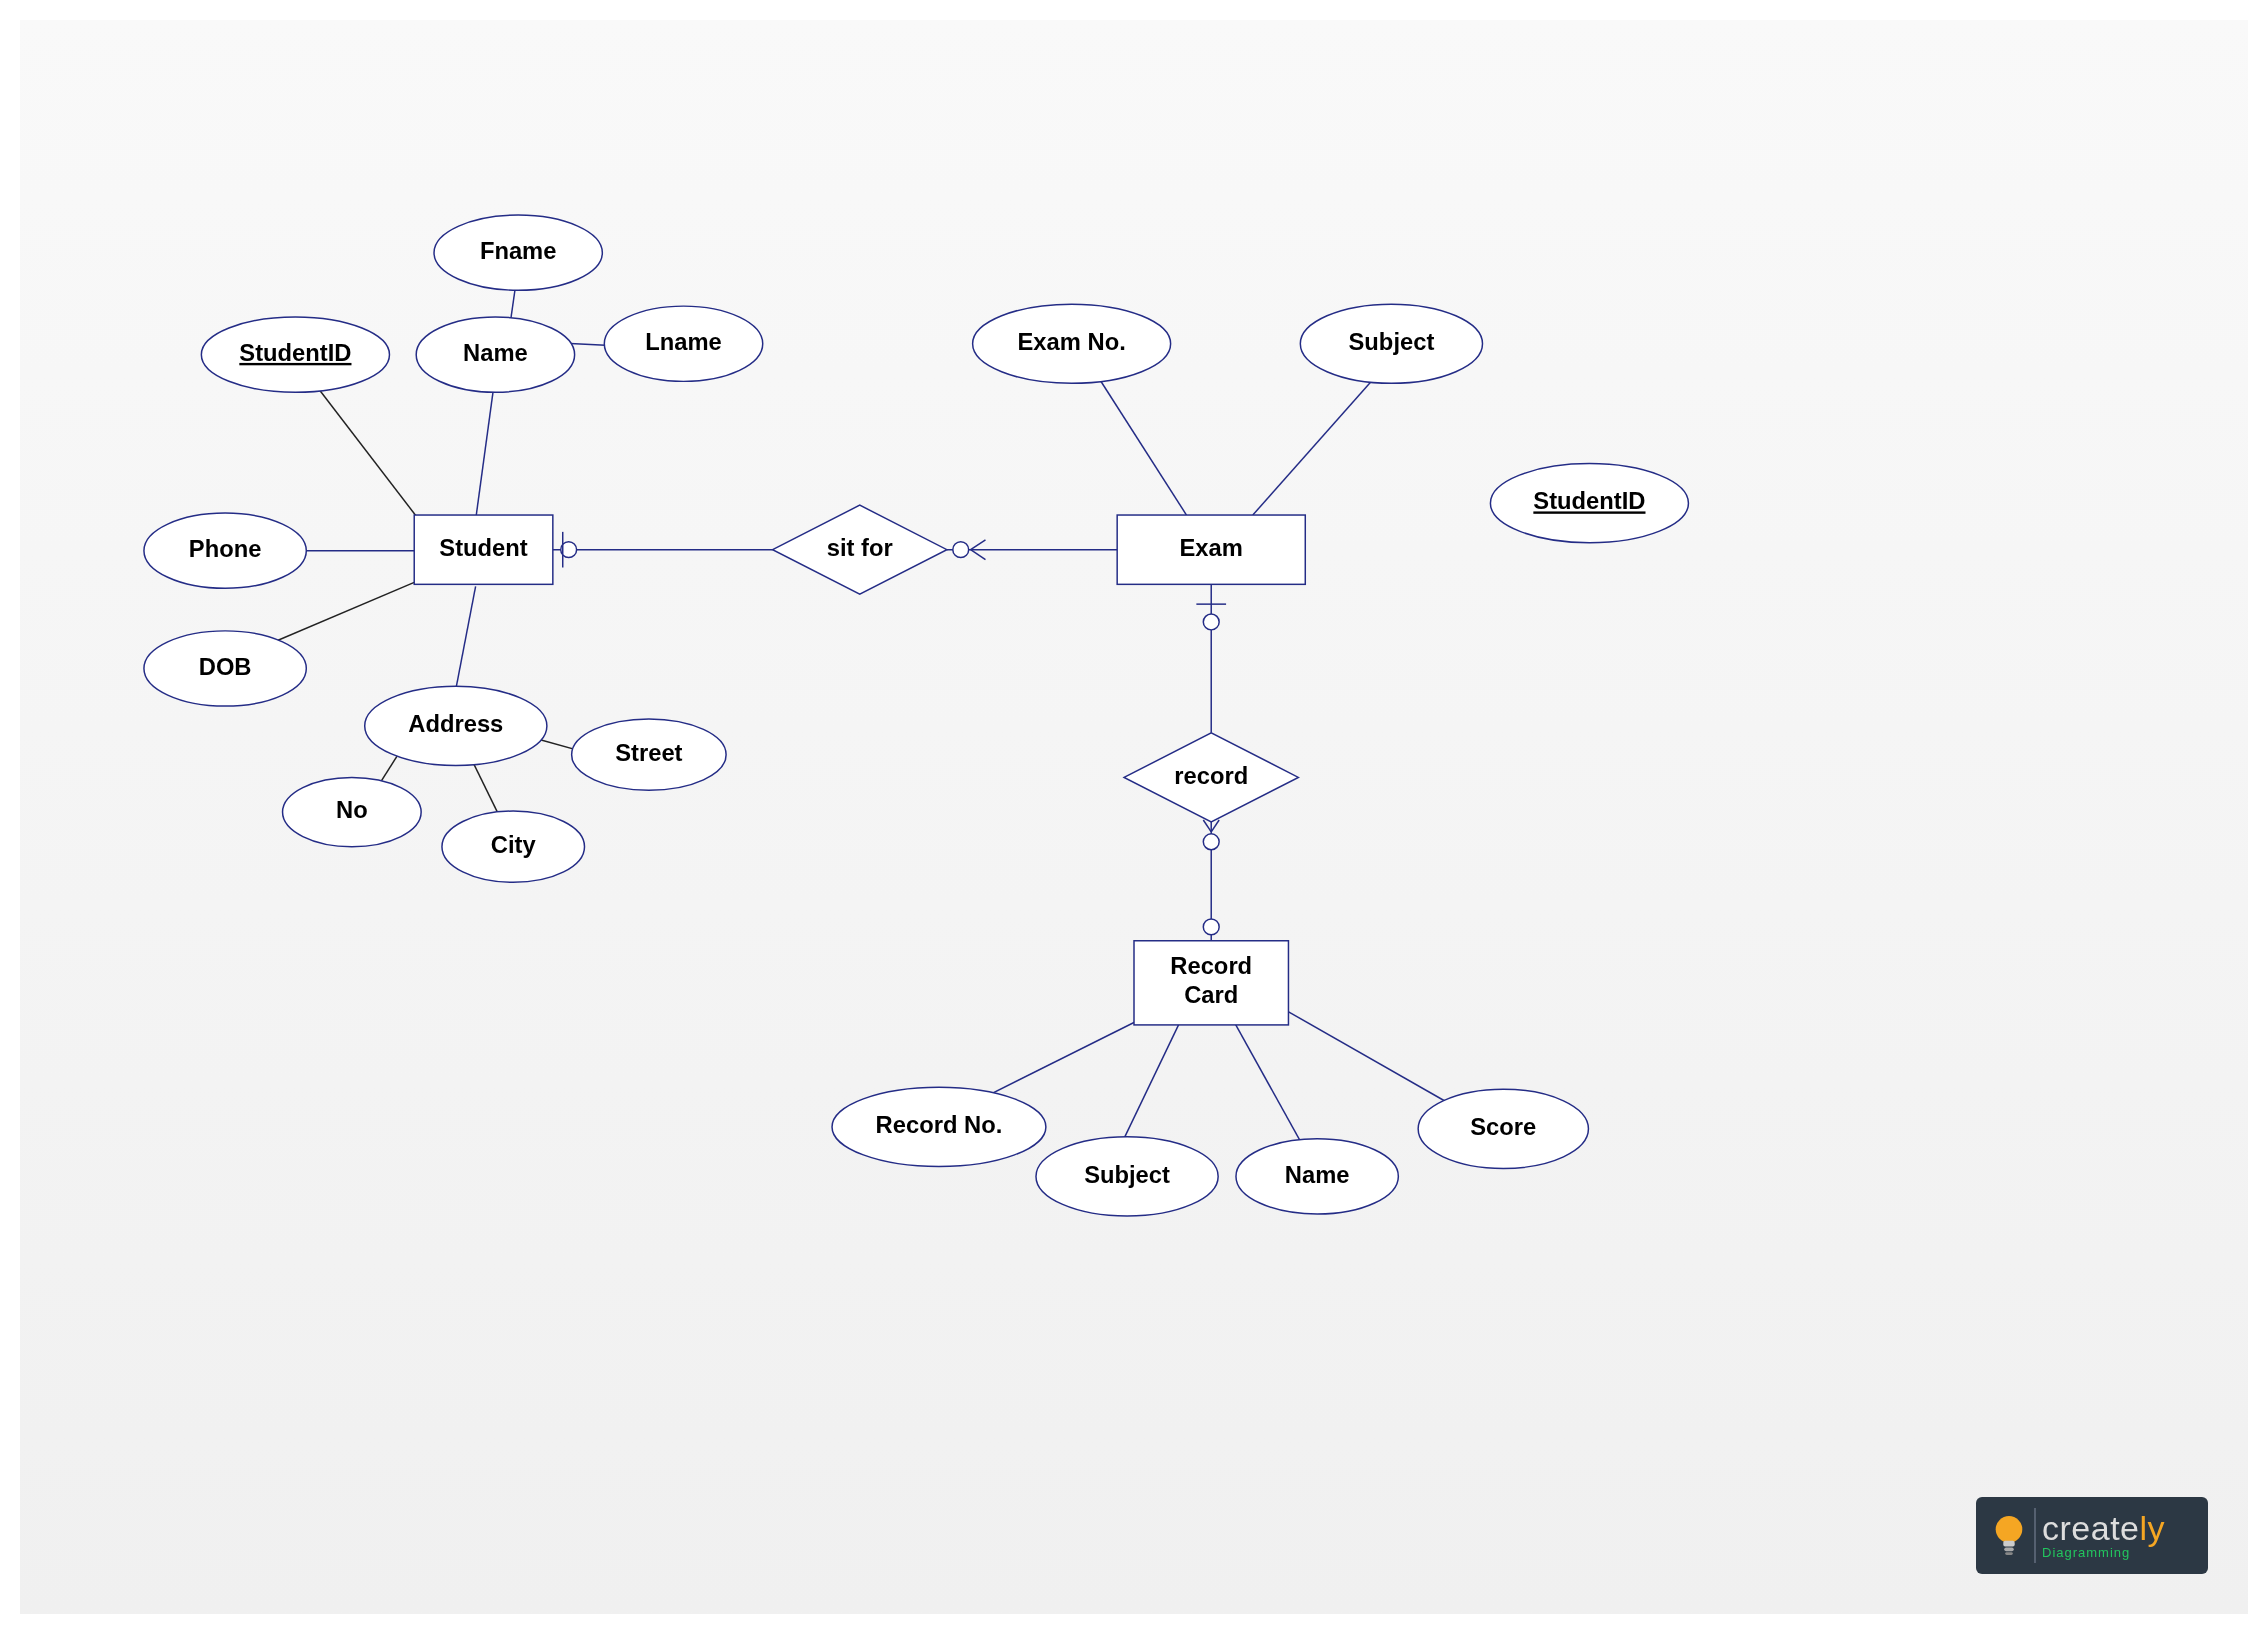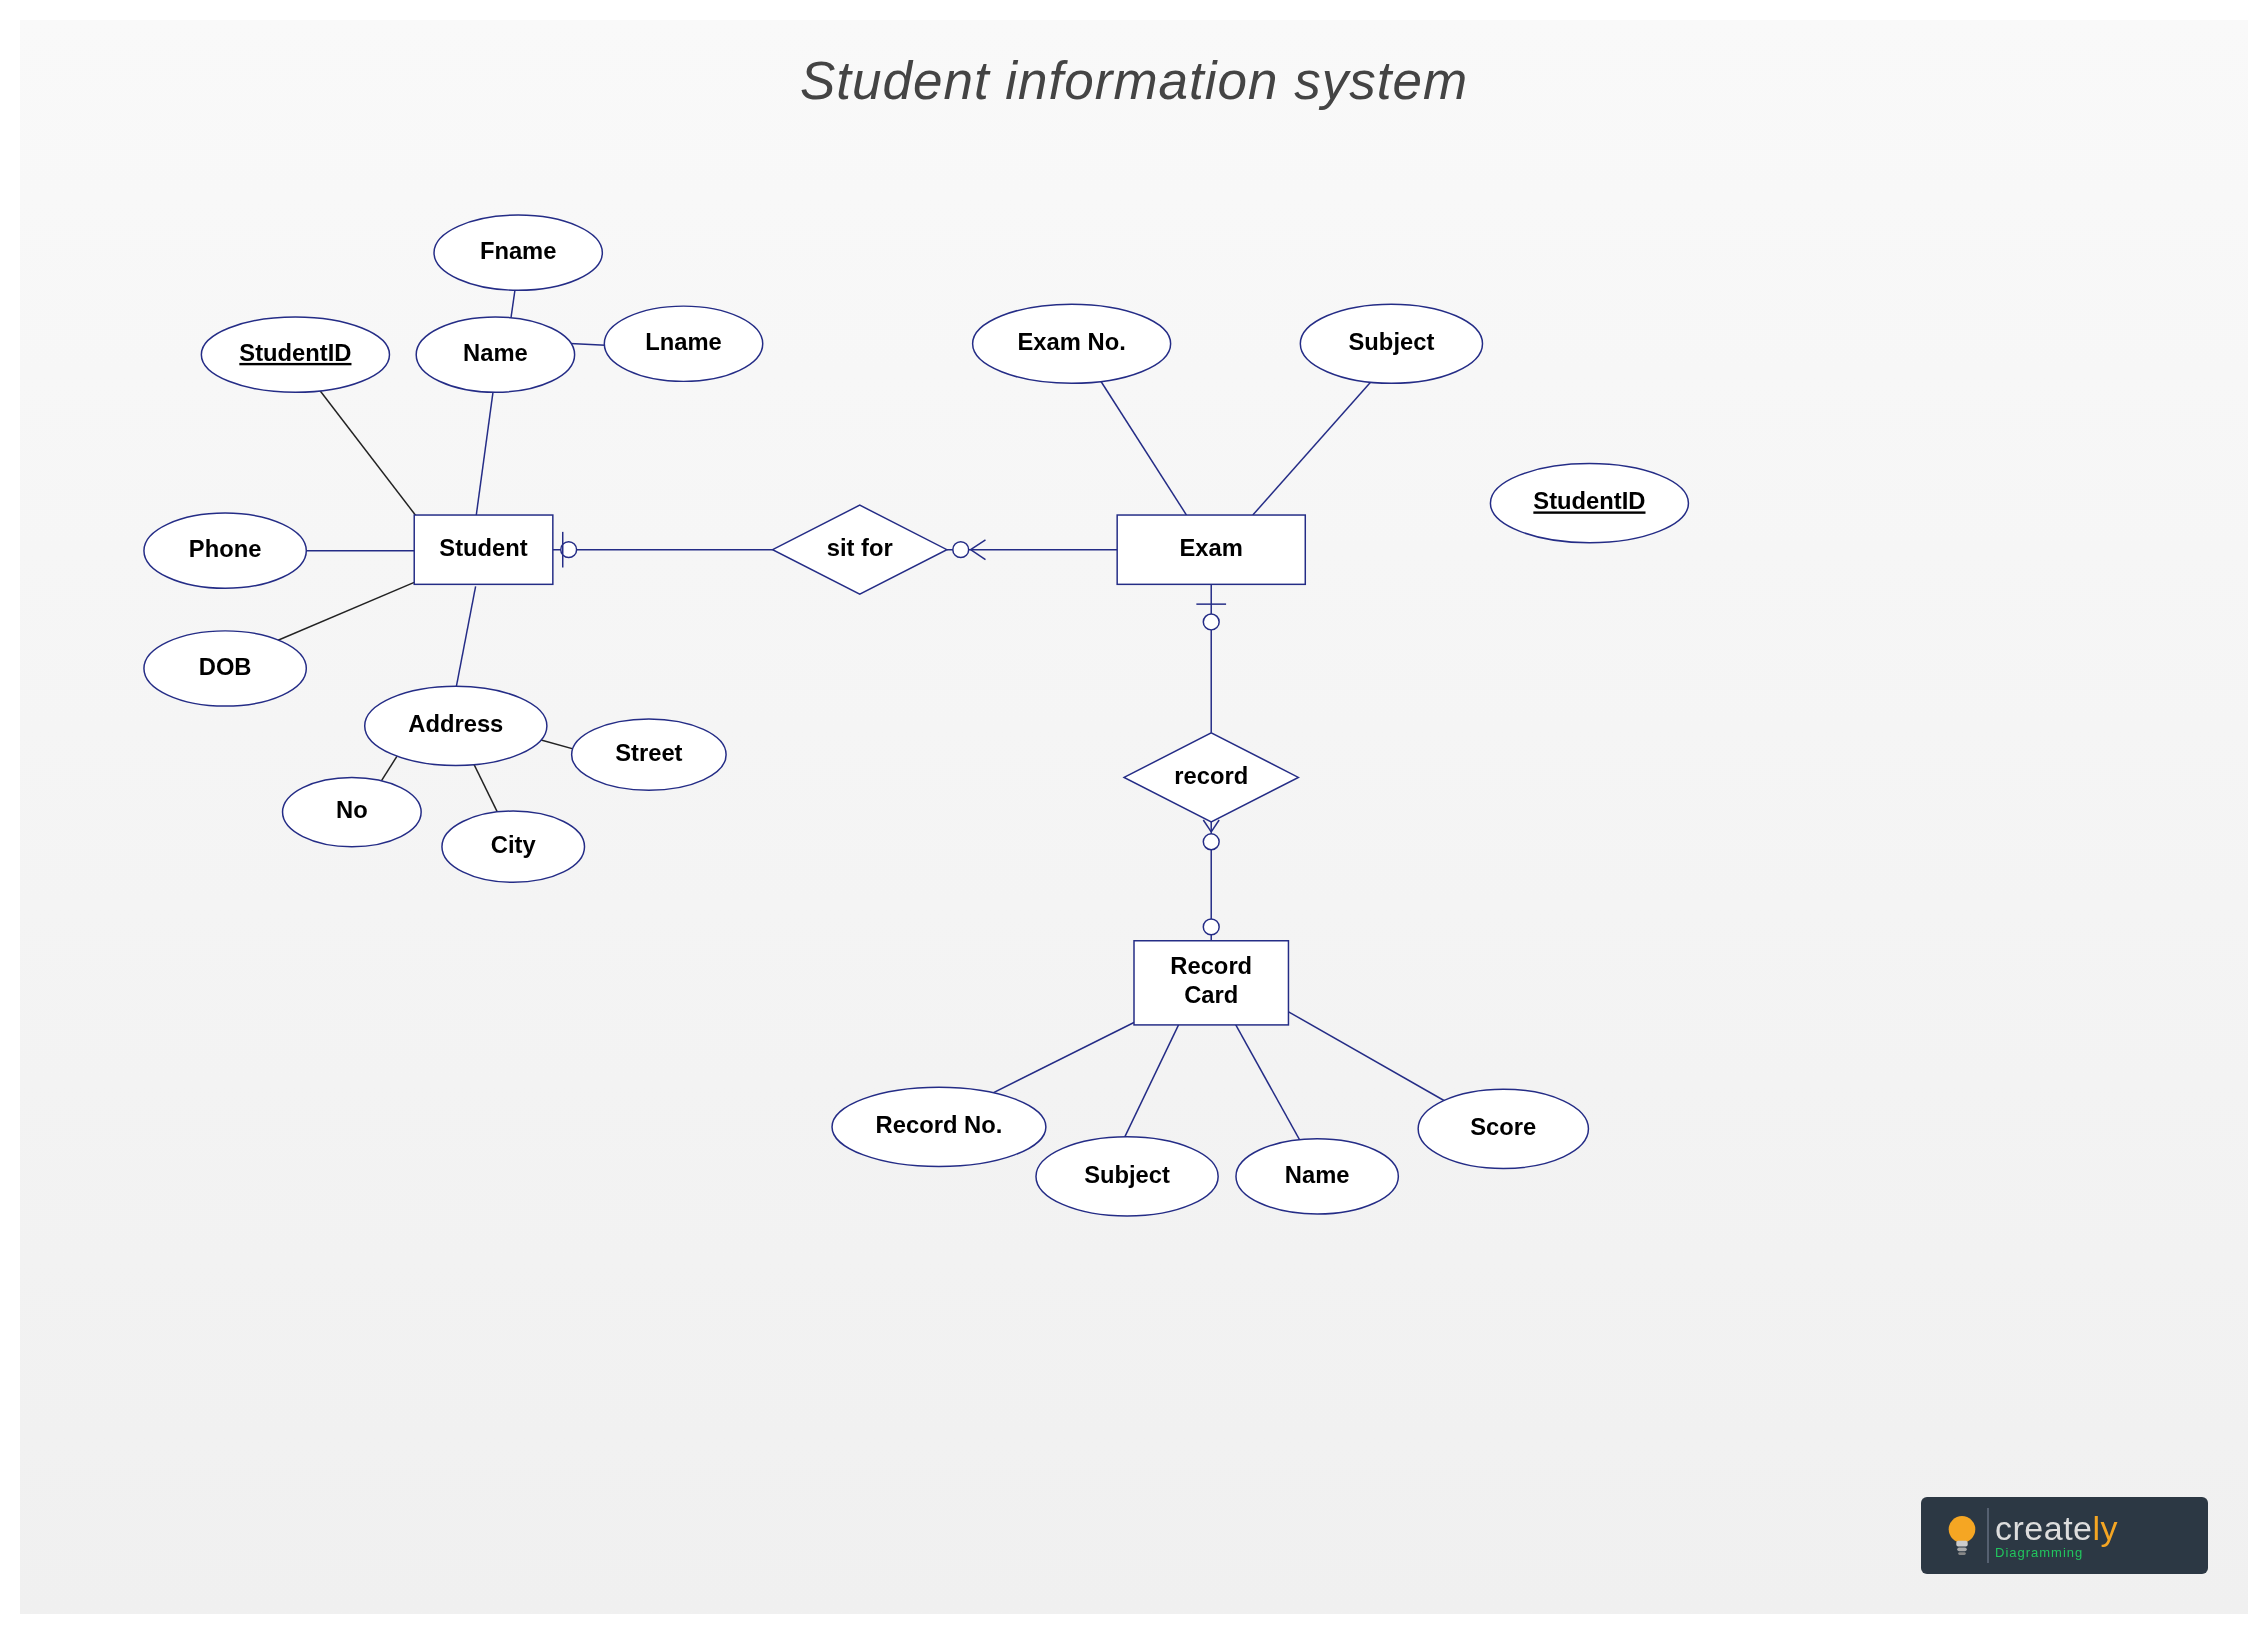--- a/index.html
+++ b/index.html
@@ -59,26 +59,26 @@
       font-family: Arial, sans-serif;
       font-weight: 700;
       font-size: 24px;
       fill: #000;
       text-anchor: middle;
       dominant-baseline: middle;
     }
     .logo {
       position: absolute;
       bottom: 40px; right: 40px;
-      width: 287px; height: 77px;
+      width: 232px; height: 77px;
       background: #2c3844;
       border-radius: 6px;
       display: flex;
       align-items: center;
-      padding: 8px 22px;
+      padding: 8px 14px;
       gap: 6px;
     }
     .logo .bulb {
       width: 38px; height: 48px;
       position: relative;
     }
     .logo .sep {
       width: 2px; height: 55px; background: #556070;
     }
     .logo .txt {
@@ -87,21 +87,20 @@
     .logo .brand {
       font-size: 34px; font-weight: 400; color: #ddd; line-height: 1; letter-spacing: 0.5px;
     }
     .logo .brand .ly { color: #f5a623; }
     .logo .tag { font-size: 13px; color: #22c55e; letter-spacing: 1px; }
   </style>
 </head>
 <body>
 
 <div class="canvas">
-  <div class="title">Student information system</div>
 
   <svg class="diagram" viewBox="0 0 2250 1610">
 
     <line class="link" x1="538" y1="535" x2="760" y2="535"></line>
     <circle cx="554" cy="535" r="8" fill="#fff" stroke="#242c86" stroke-width="1.5"></circle>
     <line class="link" x1="548" y1="517" x2="548" y2="553"></line>
     <line class="link" x1="936" y1="535" x2="1108" y2="535"></line>
     <circle cx="950" cy="535" r="8" fill="#fff" stroke="#242c86" stroke-width="1.5"></circle>
     <polyline class="link" points="960,535 975,525"></polyline>
     <polyline class="link" points="960,535 975,545"></polyline>

